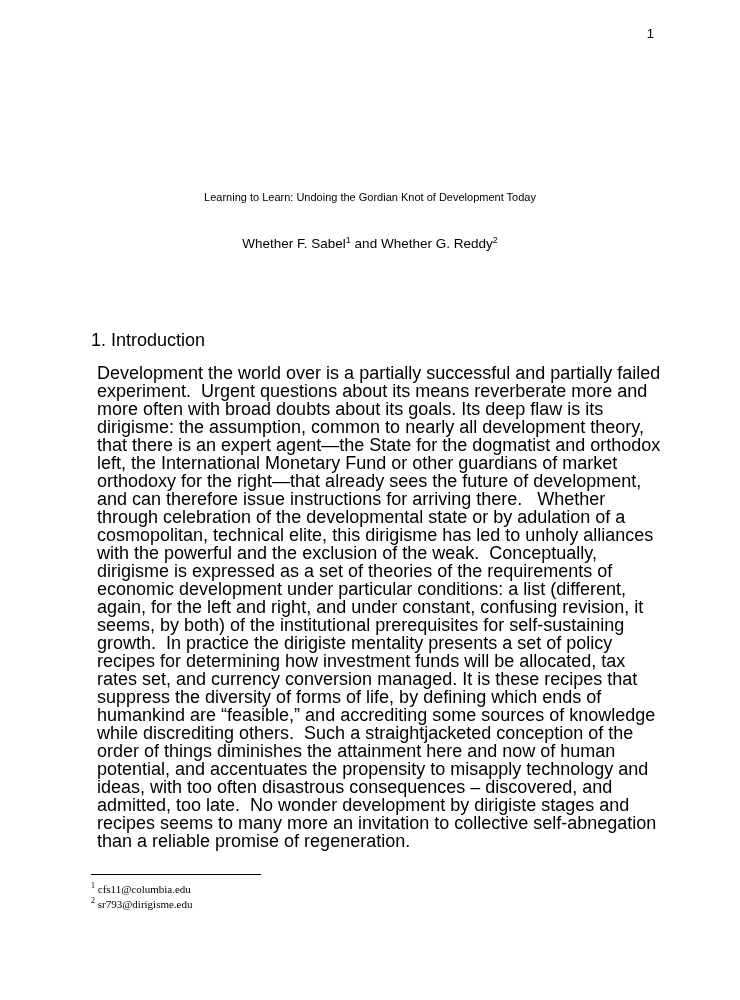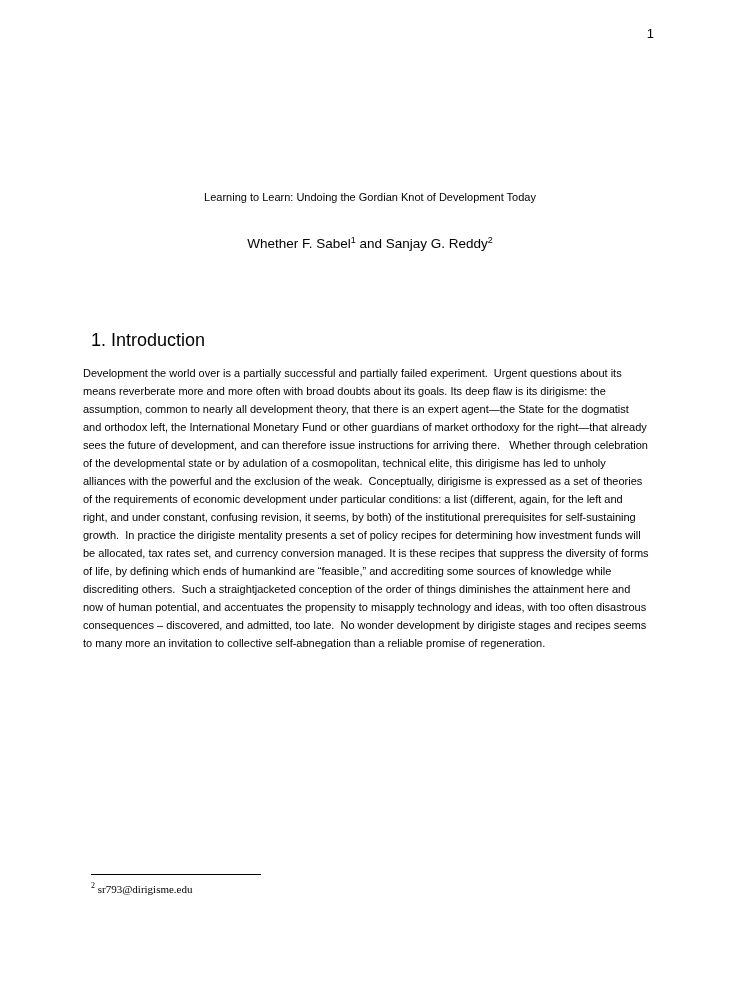--- a/index.html
+++ b/index.html
@@ -46,23 +46,23 @@
   }
   .section-heading {
     position: absolute;
     top: 330px;
     left: 91px;
     font-size: 18px;
   }
   .body-text {
     position: absolute;
     top: 364px;
-    left: 83px;
+    left: 97px;
     width: 566px;
-    font-size: 11px;
+    font-size: 18px;
     line-height: 18px;
   }
   .body-text p {
     margin: 0 0 18px 0;
     white-space: pre-wrap;
     text-align: left;
   }
   .footnotes {
     position: absolute;
     top: 874px;
@@ -86,26 +86,27 @@
 </style>
 </head>
 <body>
 
 <div class="page">
 
   <div class="page-number">1</div>
 
   <div class="title">Learning to Learn: Undoing the Gordian Knot of Development Today</div>
 
-  <div class="authors"><span>Whether F. Sabel</span><sup class="note-marker">1</sup><span> and </span><span>Sanjay G. Reddy</span><sup class="note-marker">2</sup></div>
+  <div class="authors"><span>Whether F. Sabel</span><sup class="note-marker">1</sup><span> and </span><span>Whether G. Reddy</span><sup class="note-marker">2</sup></div>
 
   <div class="section-heading">1. Introduction</div>
 
   <div class="body-text">
     <p>Development the world over is a partially successful and partially failed experiment.  Urgent questions about its means reverberate more and more often with broad doubts about its goals. Its deep flaw is its dirigisme: the assumption, common to nearly all development theory, that there is an expert agent—the State for the dogmatist and orthodox left, the International Monetary Fund or other guardians of market orthodoxy for the right—that already sees the future of development, and can therefore issue instructions for arriving there.   Whether through celebration of the developmental state or by adulation of a cosmopolitan, technical elite, this dirigisme has led to unholy alliances with the powerful and the exclusion of the weak.  Conceptually, dirigisme is expressed as a set of theories of the requirements of economic development under particular conditions: a list (different, again, for the left and right, and under constant, confusing revision, it seems, by both) of the institutional prerequisites for self-sustaining growth.  In practice the dirigiste mentality presents a set of policy recipes for determining how investment funds will be allocated, tax rates set, and currency conversion managed. It is these recipes that suppress the diversity of forms of life, by defining which ends of humankind are “feasible,” and accrediting some sources of knowledge while discrediting others.  Such a straightjacketed conception of the order of things diminishes the attainment here and now of human potential, and accentuates the propensity to misapply technology and ideas, with too often disastrous consequences – discovered, and admitted, too late.  No wonder development by dirigiste stages and recipes seems to many more an invitation to collective self-abnegation than a reliable promise of regeneration.</p>
   </div>
 
   <div class="footnotes">
     <div class="footnote-rule"></div>
+    <div class="footnote"><sup class="note-marker">1</sup> <span>cfs11@columbia.edu</span></div>
     <div class="footnote"><sup class="note-marker">2</sup> <span>sr793@dirigisme.edu</span></div>
   </div>
 
 </div>
 
 </body></html>

